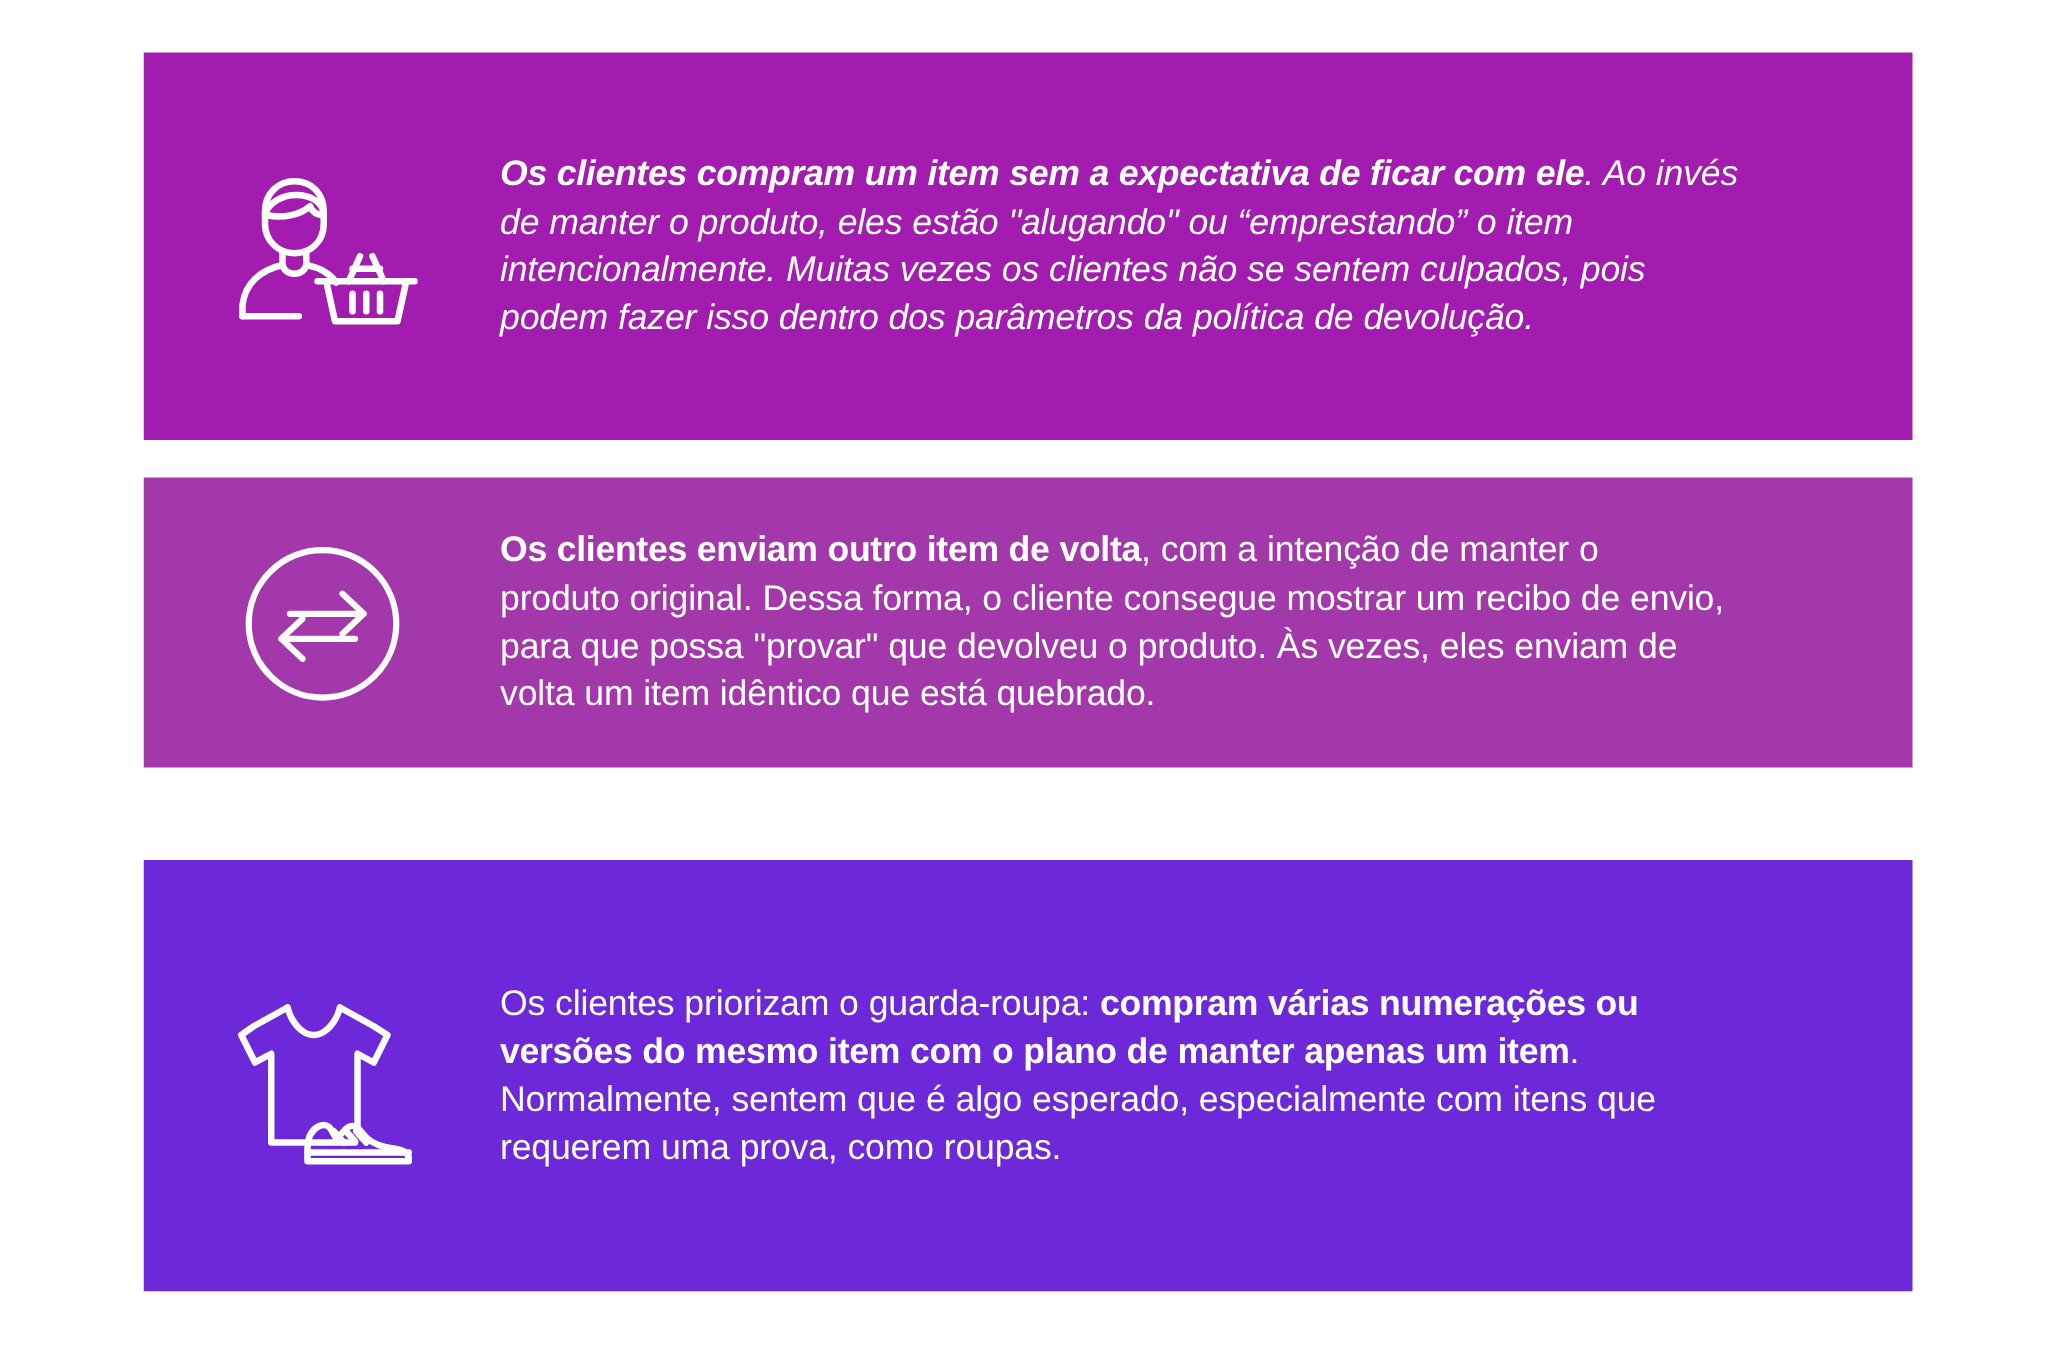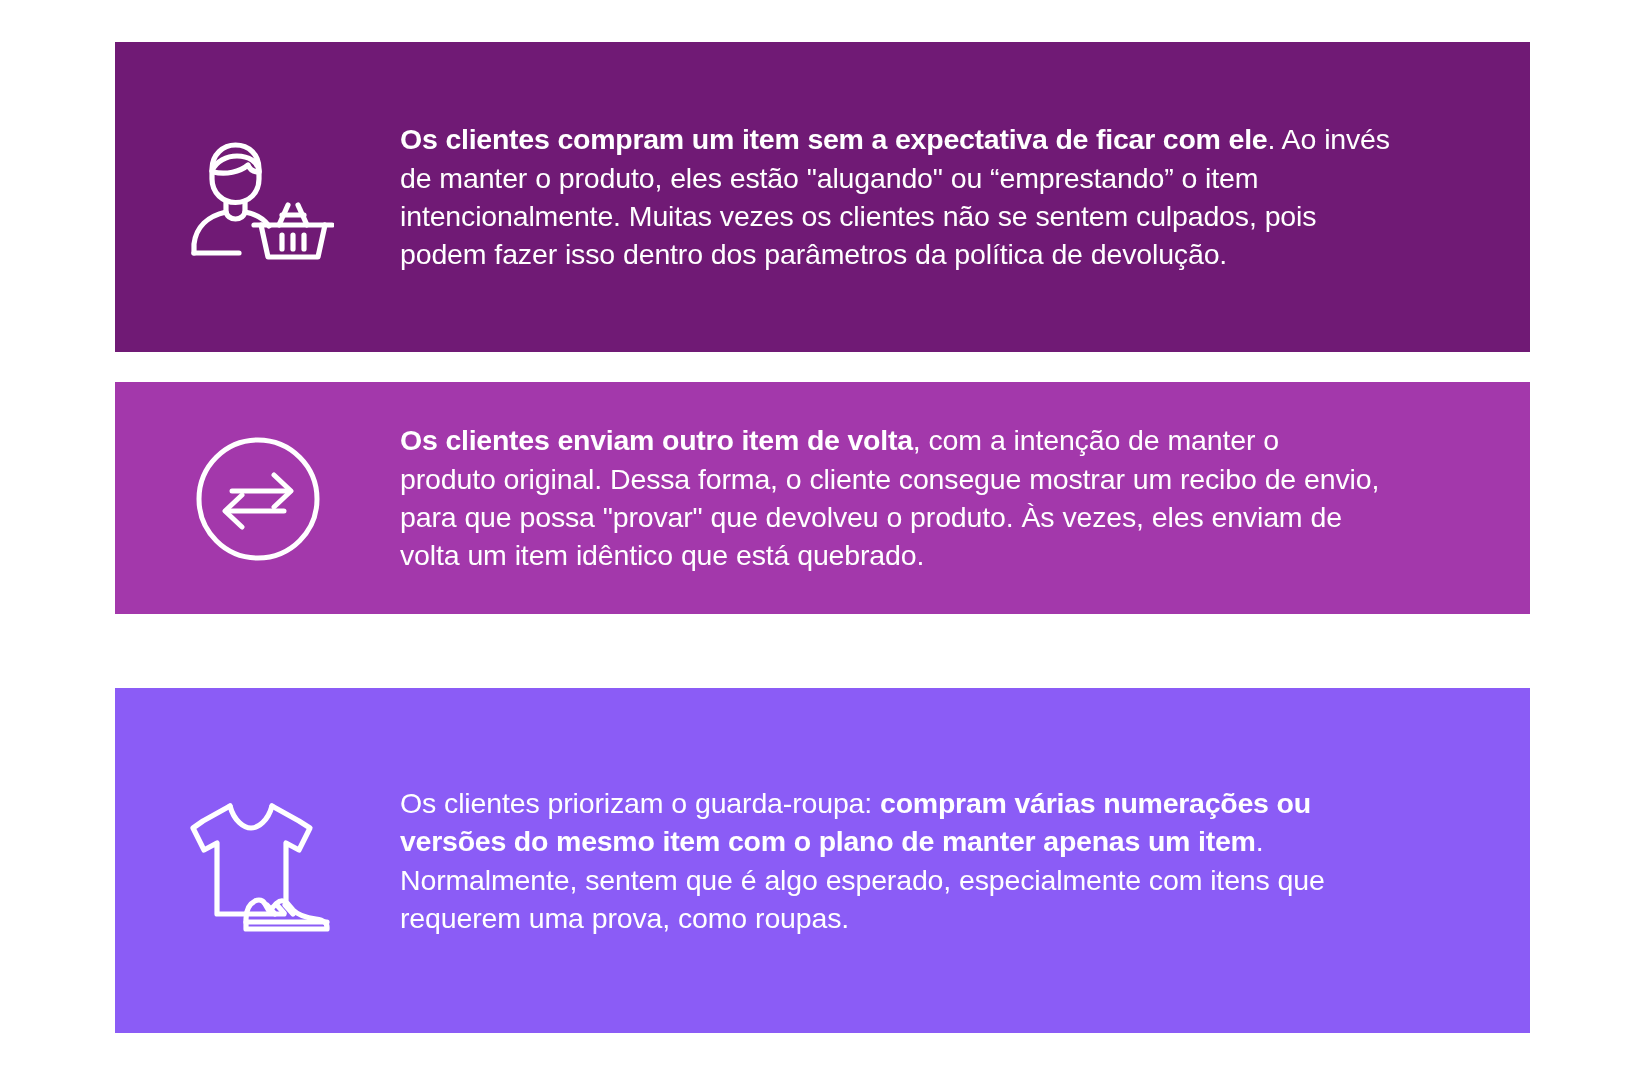--- a/index.html
+++ b/index.html
@@ -71,21 +71,21 @@
   }
   #panel-1 .text-cell { padding-right: 138px; }
   #panel-2 .text-cell { padding-right: 150px; }
   #panel-3 .text-cell { padding-right: 126px; }
 </style>
 </head>
 <body>
 
 <div class="stage" style="background: rgb(255, 255, 255);">
 
-  <section class="panel" id="panel-1" style="background: #701a75;">
+  <section class="panel" id="panel-1" style="background: #a21caf; font-style: italic;">
     <div class="icon-cell">
       <svg width="152" height="122" viewBox="0 0 152 122" fill="none">
         <g stroke="#ffffff" stroke-width="5.2" stroke-linecap="round" stroke-linejoin="round" fill="none">
 
           <path d="M30 30 C30 15.5 41 6 53.5 6 C67 6 77 15.5 77 30 L77 40 C77 54 67 63.5 53.5 63.5 C41 63.5 30 54 30 40 Z"></path>
 
           <path d="M30 32 C34 22 45 17 55 17 C67 17 76 23 77 32"></path>
           <path d="M31 33 C44 36 58 33 66 26 C68 31 72 33 77 33"></path>
 
           <path d="M44 62 L44 72 C44 77 49 80 53.5 80 C58 80 63 77 63 72 L63 62"></path>
@@ -122,21 +122,21 @@
           <path d="M90 76 L32 76"></path>
           <path d="M48 60 L31 76 L48 92"></path>
         </g>
       </svg>
     </div>
     <div class="text-cell">
       <p class="para" style="color: rgb(255, 255, 255);"><b>Os clientes enviam outro item de volta</b><span>, com a intenção de manter o produto original. Dessa forma, o cliente consegue  mostrar um recibo de envio, para que possa "provar" que devolveu o produto. Às vezes, eles enviam de volta um item idêntico que está quebrado.</span><span></span></p>
     </div>
   </section>
 
-  <section class="panel" id="panel-3" style="background: #8b5cf6;">
+  <section class="panel" id="panel-3" style="background: #6d28d9;">
     <div class="icon-cell">
       <svg width="150" height="136" viewBox="0 0 150 136" fill="none">
         <g stroke="#ffffff" stroke-width="5.2" stroke-linecap="round" stroke-linejoin="round" fill="none">
 
           <path d="M47 8 L20 23 L10 30 L21 52 L34 45 L34 116 L101 116"></path>
           <path d="M89 8 L116 23 L127 30 L116 52 L103 45 L103 104"></path>
           <path d="M47 8 C51 23 61 30 68 30 C75 30 85 23 89 8"></path>
 
           <path d="M63 121 C63 112 66 106 72 103 C76 101 80 102 82 106 L86 113 L94 105 C97 102 101 102 104 105 L110 112 C116 118 125 120 133 121 C140 122 144 124 144 129 L144 131 L63 131 Z"></path>
           <path d="M63 124 L144 124"></path>

